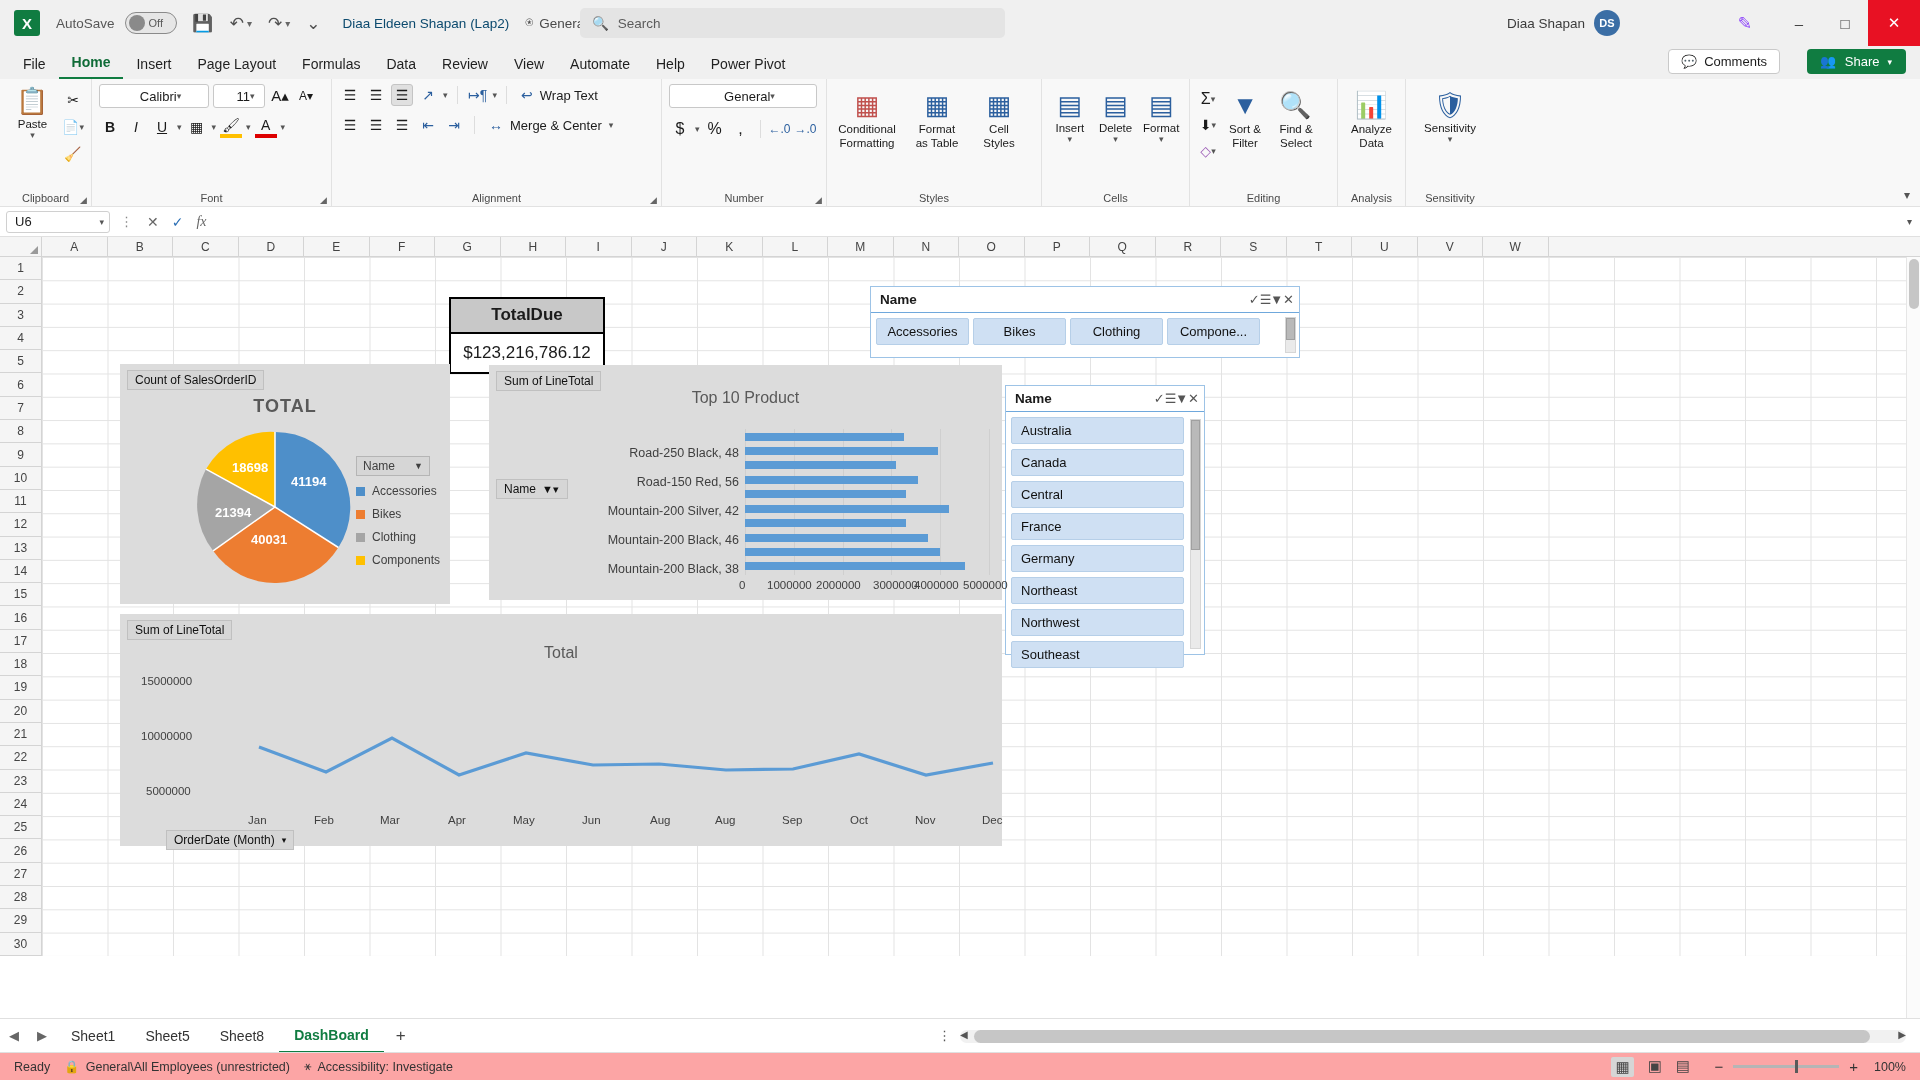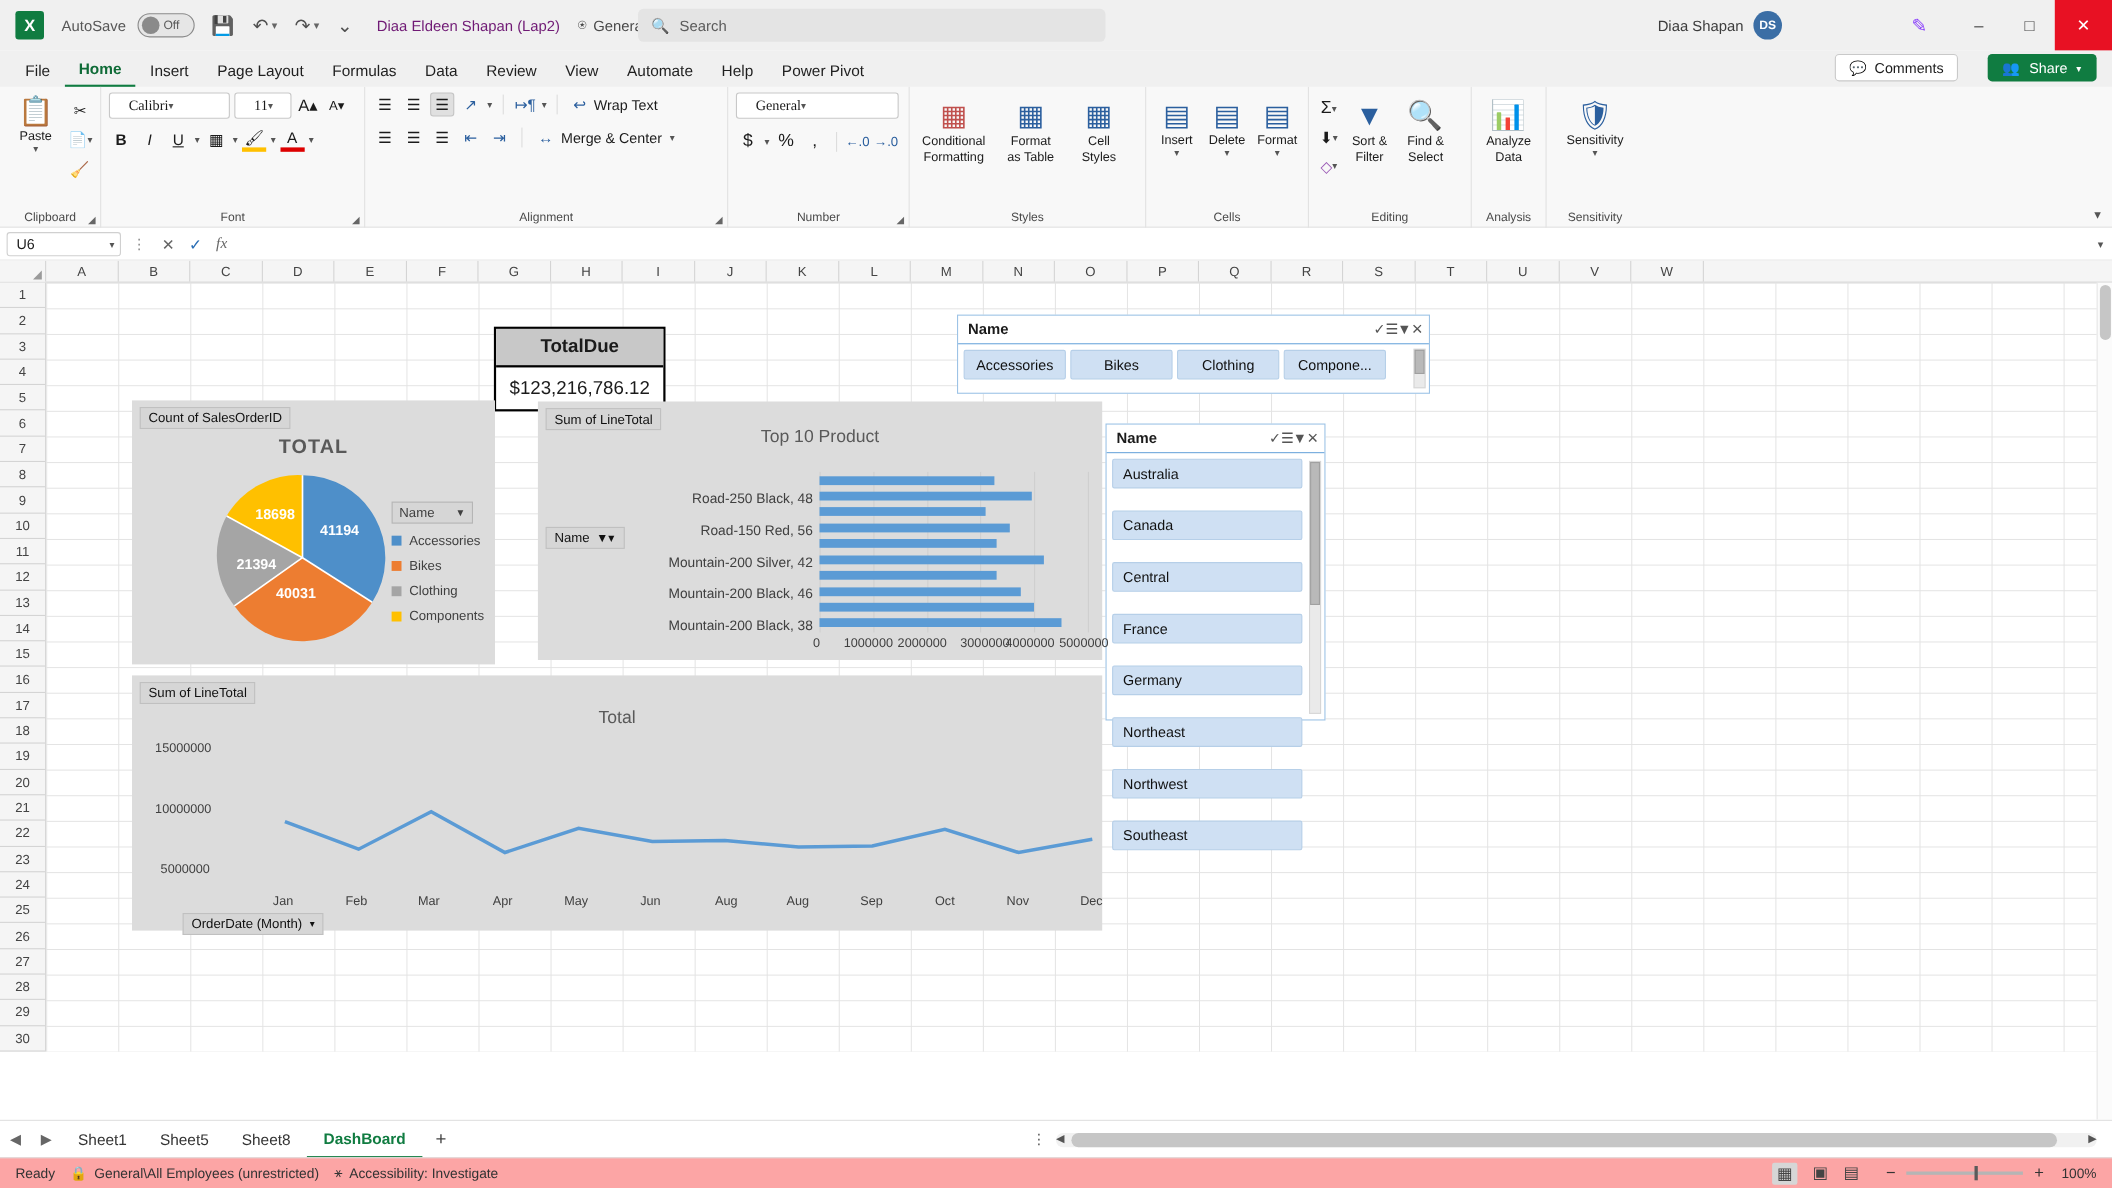--- a/index.html
+++ b/index.html
@@ -22,21 +22,21 @@
   }
   .autosave-label { margin-left:16px; color:#575757; font-size:13.5px;}
   .toggle {
     width:52px;height:22px;border-radius:12px;border:1px solid #8a8a8a;background:#e6e6e6;
     margin-left:10px;display:flex;align-items:center;position:relative;
   }
   .toggle .knob{width:16px;height:16px;border-radius:50%;background:#8a8a8a;margin-left:3px;}
   .toggle .off{font-size:11px;color:#5a5a5a;margin-left:4px;}
   .tb-icon { margin-left:16px; color:#505050; font-size:17px; cursor:default;}
   .tb-caret { font-size:10px;color:#666;margin-left:3px;}
-  .docname { margin-left:22px;color:#701a75;font-size:13.5px;}
+  .docname { margin-left:22px;color:#0c4a6e;font-size:13.5px;}
   .sens { margin-left:16px;display:flex;align-items:center;color:#4a4a4a;font-size:13.5px;}
   .searchbox{
     position:absolute;left:580px;top:8px;width:425px;height:30px;background:#e4e4e4;
     border-radius:5px;display:flex;align-items:center;padding-left:12px;color:#5b5b5b;font-size:13.5px;
   }
   .acct{position:absolute;right:300px;top:10px;display:flex;align-items:center;gap:9px;color:#3c3c3c;font-size:13.5px;}
   .avatar{width:26px;height:26px;border-radius:50%;background:#3b6ea5;color:#fff;font-size:11px;
     display:flex;align-items:center;justify-content:center;font-weight:bold;}
   .wbtns{position:absolute;right:0;top:0;height:46px;display:flex;align-items:center;}
   .wbtn{width:46px;height:46px;display:flex;align-items:center;justify-content:center;color:#444;font-size:15px;}
@@ -55,21 +55,21 @@
   .grp{display:flex;flex-direction:column;justify-content:space-between;padding:5px 7px 0 7px;
     border-right:1px solid #e2e2e2;position:relative;height:128px;}
   .grp .gtitle{font-size:11px;color:#4a4a4a;text-align:center;padding-bottom:3px;}
   .grow{display:flex;align-items:center;gap:4px;}
   .btn{display:flex;flex-direction:column;align-items:center;justify-content:center;
     padding:2px 5px;font-size:11.5px;color:#1b1b1b;min-width:26px;}
   .ic{font-size:17px;line-height:1;color:#3b3b3b;}
   .big{height:78px;justify-content:flex-start;padding-top:4px;width:54px;}
   .big .ic{font-size:26px;margin-bottom:4px;}
   .sel{border:1px solid #c8c8c8;border-radius:3px;background:#fff;height:24px;display:flex;
-    align-items:center;padding:0 4px 0 17px;font-size:13px;justify-content:flex-start;font-family:Liberation Serif, serif;}
+    align-items:center;padding:0 4px 0 17px;font-size:13px;justify-content:center;}
   .sq{width:22px;height:22px;display:flex;align-items:center;justify-content:center;font-size:14px;}
   .caret{font-size:9px;color:#555;}
   .dialog-launcher{position:absolute;right:4px;bottom:2px;font-size:9px;color:#666;}
   .collapse{position:absolute;right:10px;bottom:4px;font-size:12px;color:#555;}
   
   .fbar{height:30px;background:#fff;border-bottom:1px solid #e0e0e0;display:flex;align-items:center;}
   .namebox{width:104px;height:22px;margin-left:6px;border:1px solid #d0d0d0;border-radius:3px;
     display:flex;align-items:center;justify-content:space-between;padding:0 5px 0 8px;font-size:13px;}
   .fbicons{display:flex;gap:13px;margin-left:14px;color:#666;font-size:14px;align-items:center;}
   .finput{flex:1;margin-left:10px;margin-right:26px;font-size:13px;}
@@ -493,21 +493,21 @@
       <div class="sthumb" style="top:0;height:22px"></div>
     </div>
   </div>
 
   <div class="slicer" style="left:1005px;top:148px;width:200px;height:270px">
     <div class="shead">
       <span class="stitle">Name</span>
       <span class="sic">✓☰</span>
       <span class="sic">▼✕</span>
     </div>
-    <div class="sbtns" style="flex-direction:column;gap:20px;padding-right:20px">
+    <div class="sbtns" style="flex-direction:column;gap:5px;padding-right:20px">
       <div class="sbtn stack">Australia</div>
       <div class="sbtn stack">Canada</div>
       <div class="sbtn stack">Central</div>
       <div class="sbtn stack">France</div>
       <div class="sbtn stack">Germany</div>
       <div class="sbtn stack">Northeast</div>
       <div class="sbtn stack">Northwest</div>
       <div class="sbtn stack">Southeast</div>
     </div>
     <div class="sscroll">

